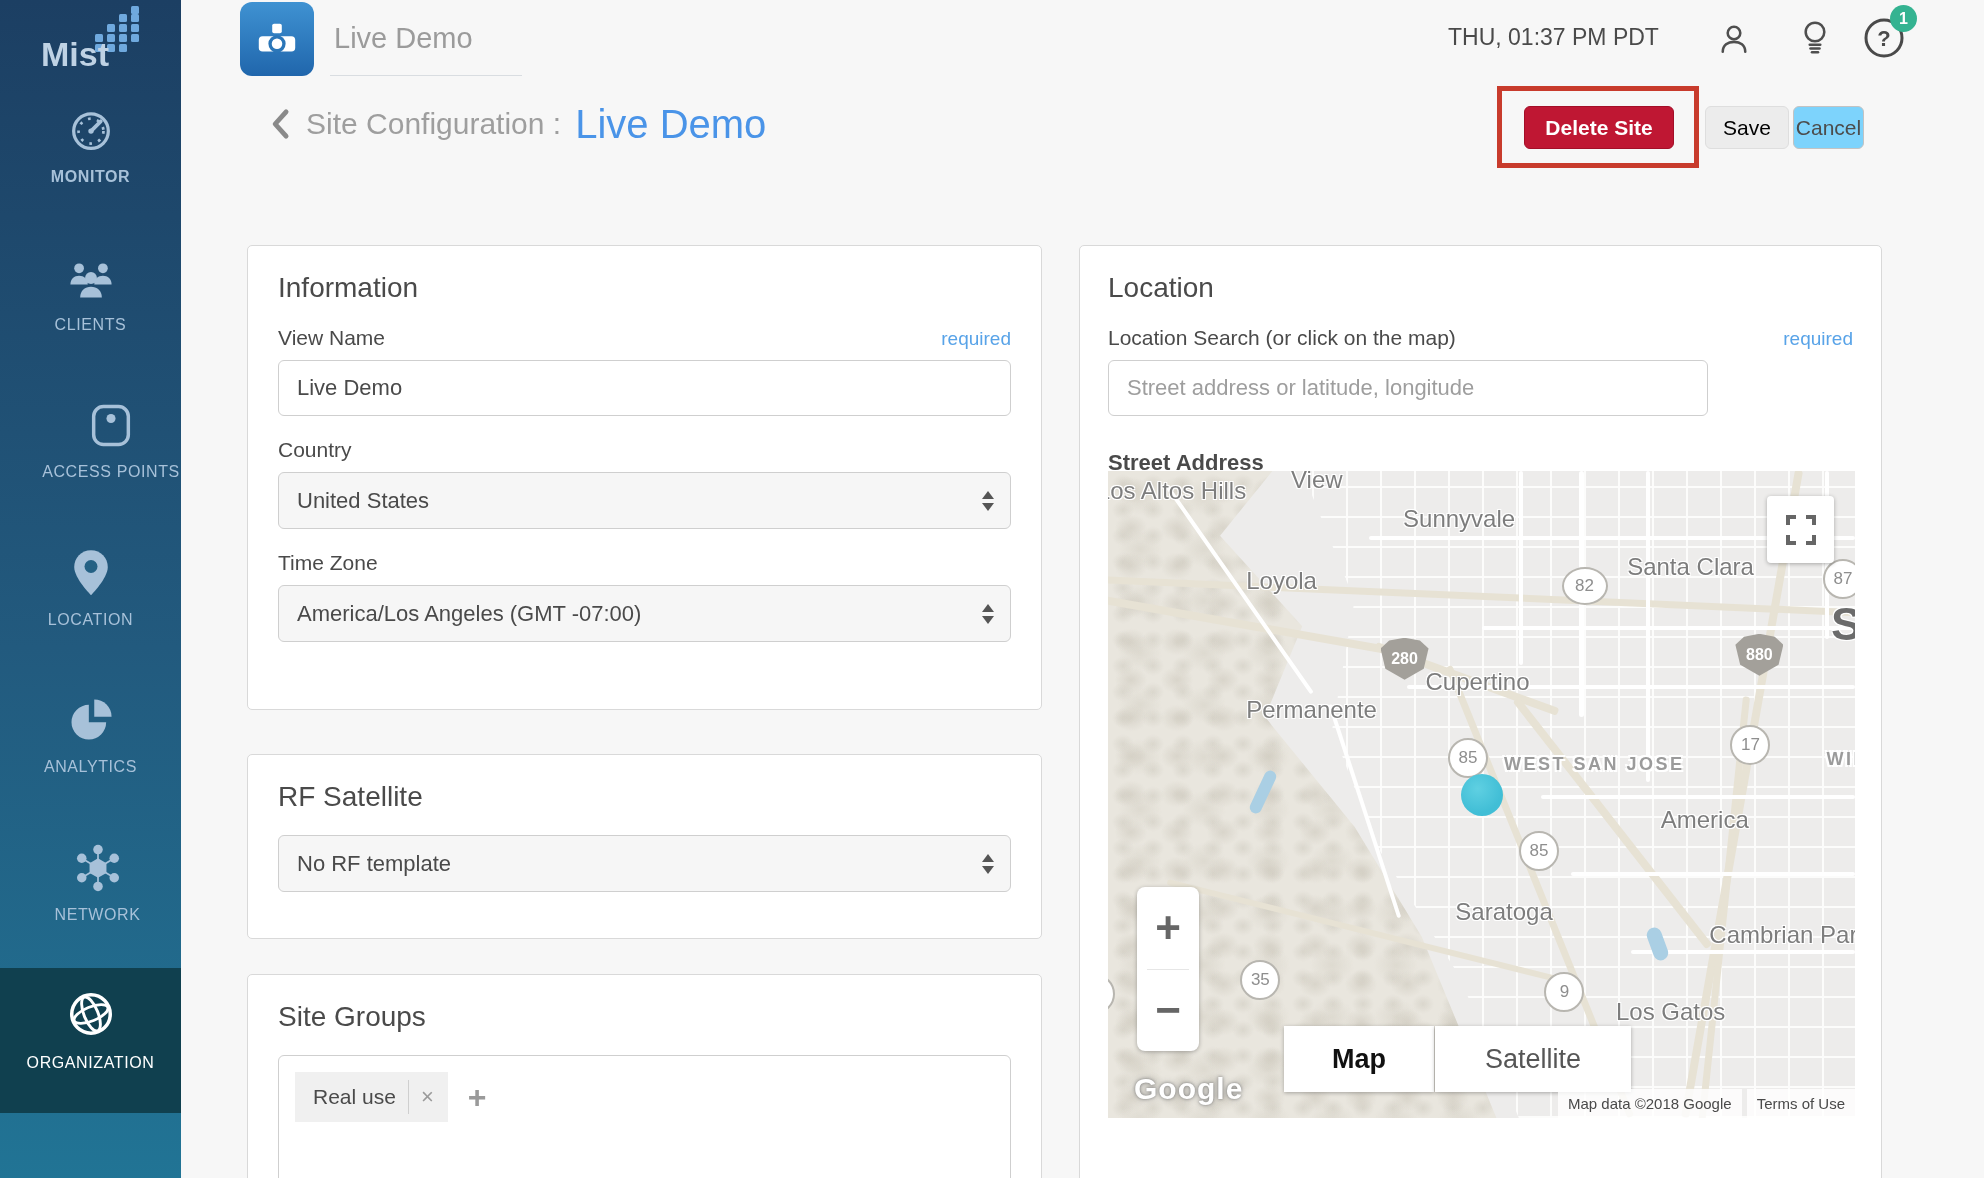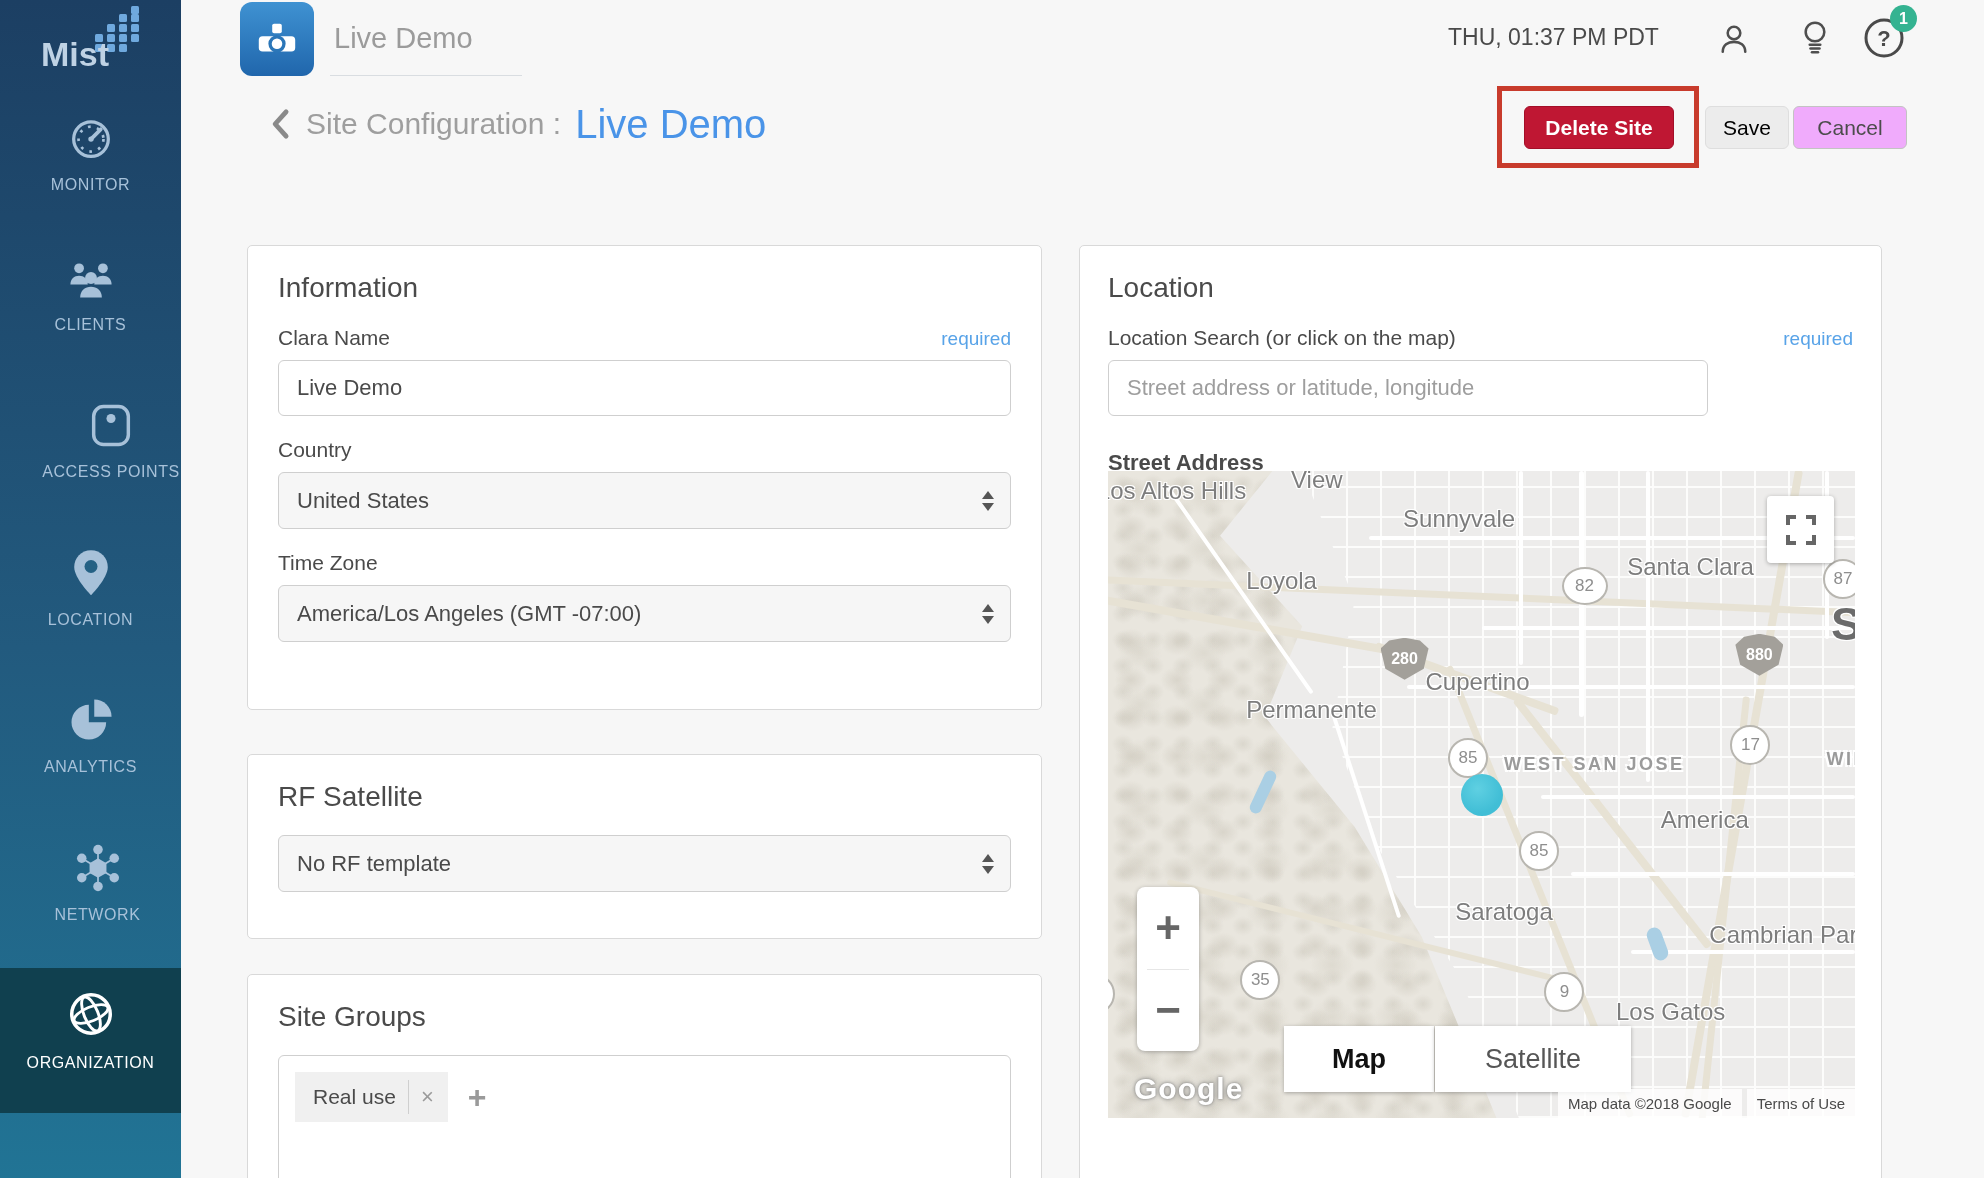--- a/index.html
+++ b/index.html
@@ -29,21 +29,21 @@
 
   
   .breadcrumb { position:absolute; left:268px; top:96px; display:flex; align-items:center; gap:14px; height:56px; }
   .crumb-section { font-size:30px; color:#9e9e9e; }
   .crumb-site { font-size:40px; color:var(--accent-blue,#4a94e8); }
   .annotation { position:absolute; left:1497px; top:86px; width:202px; height:82px; border:5px solid var(--annotation-red,#c83b2c); }
   .btn { position:absolute; top:106px; height:43px; border-radius:6px; font-size:21px;
     display:flex; align-items:center; justify-content:center; cursor:pointer; }
   .btn-delete { left:1524px; width:150px; background:var(--delete-red,#bf1733); color:#fff; font-weight:bold; border:1px solid #a30f28; }
   .btn-save { left:1705px; width:84px; background:#ececec; color:#000000; border:1px solid #dedede; }
-  .btn-cancel { left:1793px; width:114px; background:#f0abfc; color:#4c4c4c; border:1px solid #c3c3c3; }
+  .btn-cancel { left:1793px; width:71px; background:#7dd3fc; color:#4c4c4c; border:1px solid #c3c3c3; }
 
   
   .card { position:absolute; background:#fff; border:1px solid #d9d9d9; border-radius:5px; padding:26px 30px; }
   .card-title { font-size:28px; color:#4a4a4a; margin-bottom:22px; }
   .label-row { display:flex; justify-content:space-between; align-items:flex-end; margin-bottom:10px; }
   .field-label { font-size:21px; color:#4a4a4a; }
   .required { font-size:19px; color:var(--required-blue,#58a3e8); }
   .text-input { width:100%; height:56px; border:1px solid #cfcfcf; border-radius:6px; font-size:22px;
     color:#4a4a4a; padding:0 18px; background:#fff; font-family:"Liberation Sans",sans-serif; outline:none; }
   .text-input::placeholder { color:#9e9e9e; }
@@ -134,21 +134,21 @@
             <rect x="86" y="8" width="8" height="8" rx="1.5"></rect>
           <rect x="98" y="28" width="8" height="8" rx="1.5"></rect>
             <rect x="98" y="18" width="8" height="8" rx="1.5"></rect>
             <rect x="98" y="8" width="8" height="8" rx="1.5"></rect>
             <rect x="104" y="0" width="8" height="8" rx="1.5" transform="translate(-6 0)"></rect>
         </g>
         <text x="8" y="60" font-family="Liberation Sans, sans-serif" font-size="34" font-weight="bold" fill="#bfd2e4">Mist</text>
       </svg>
     </div>
     <nav id="sidebar-nav">
-        <div class="nav-item" style="top: 112px;"><span><svg width="52" height="52" viewBox="0 0 48 48" fill="none">
+        <div class="nav-item" style="top: 104px; font-weight: bold;"><span><svg width="52" height="52" viewBox="0 0 48 48" fill="none">
               <circle cx="24" cy="25" r="16" stroke="#a7c1d9" stroke-width="3"></circle>
               <circle cx="24" cy="25" r="11.5" stroke="#a7c1d9" stroke-width="2.5" stroke-dasharray="2.5 6"></circle>
               <line x1="24" y1="25" x2="33" y2="16" stroke="#a7c1d9" stroke-width="3.5" stroke-linecap="round"></line>
               <circle cx="24" cy="25" r="2.5" fill="#a7c1d9"></circle>
             </svg></span><span class="nav-label">MONITOR</span></div>
         <div class="nav-item" style="top: 252px;"><span><svg width="52" height="52" viewBox="0 0 48 48" fill="#a7c1d9">
               <circle cx="13" cy="15" r="4.5"></circle>
               <path d="M5 30c0-5 3.5-8 8-8s8 3 8 8z"></path>
               <circle cx="35" cy="15" r="4.5"></circle>
               <path d="M27 30c0-5 3.5-8 8-8s8 3 8 8z"></path>
@@ -238,21 +238,21 @@
   </div>
 
   <div class="annotation"></div>
   <div class="btn btn-delete">Delete Site</div>
   <div class="btn btn-save">Save</div>
   <div class="btn btn-cancel">Cancel</div>
 
   <div class="card info-card">
     <div class="card-title">Information</div>
     <div class="label-row">
-      <span class="field-label">Clara Name</span>
+      <span class="field-label">View Name</span>
       <span class="required">required</span>
     </div>
     <input class="text-input mb22" type="text" value="Live Demo" style="">
     <div class="label-row">
         <span class="field-label">Country</span>
       </div>
     <div class="select-box mb22">
       <span>United States</span>
       <span class="spin">
           <span class="up"></span>

